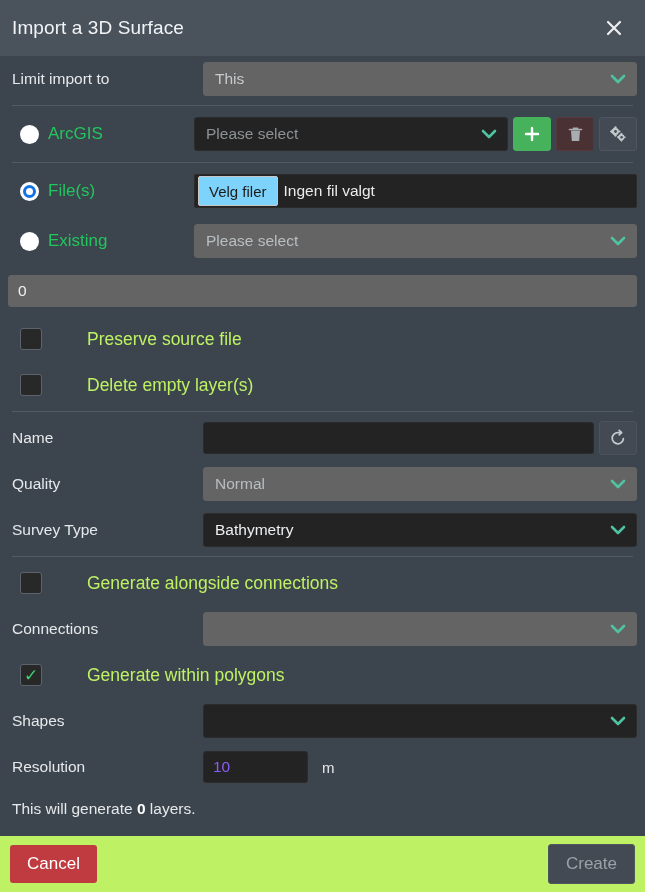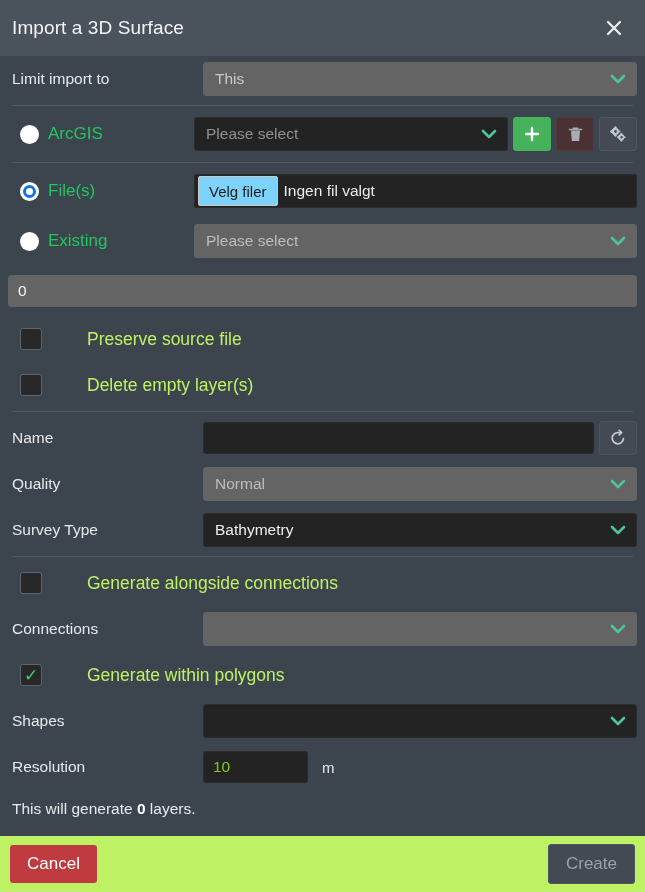--- a/index.html
+++ b/index.html
@@ -130,21 +130,21 @@
     height: 10px;
     pointer-events: none;
   }
 
   
   .txt {
     height: 32px;
     border-radius: 3px;
     background: #232323;
     border: 1px solid #2b2b2b;
-    color: #84cc16;
+    color: #8b5cf6;
     font-size: 15.5px;
     font-family: "Liberation Sans", sans-serif;
     padding: 0 9px;
     box-sizing: border-box;
     outline: none;
   }
   .txt.grow { flex: 1; min-width: 0; }
   .txt.dis {
     background: #646464;
     border-color: #646464;

